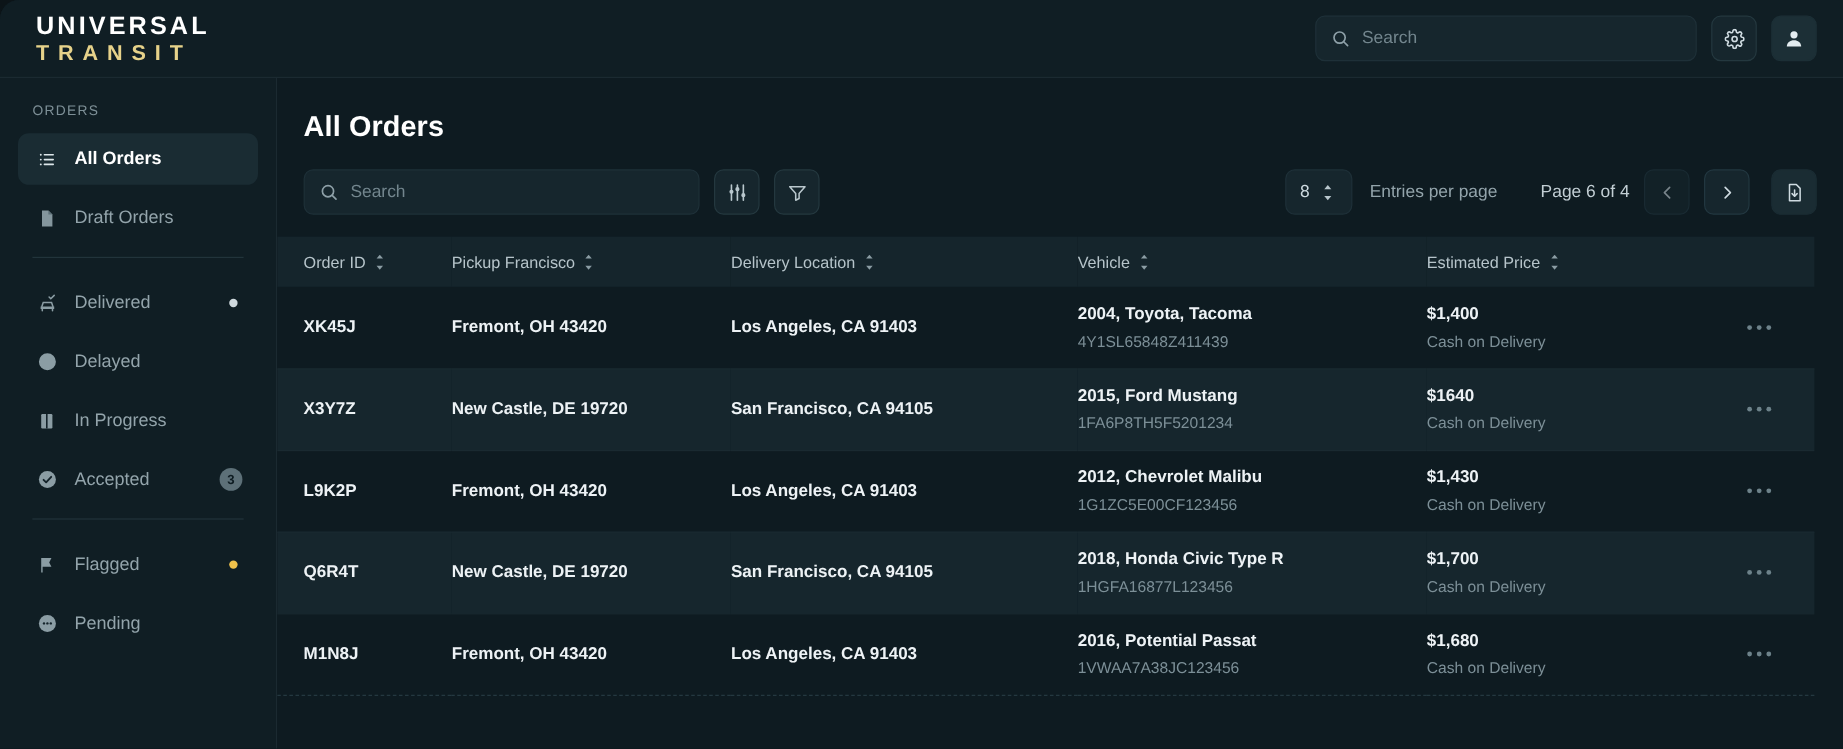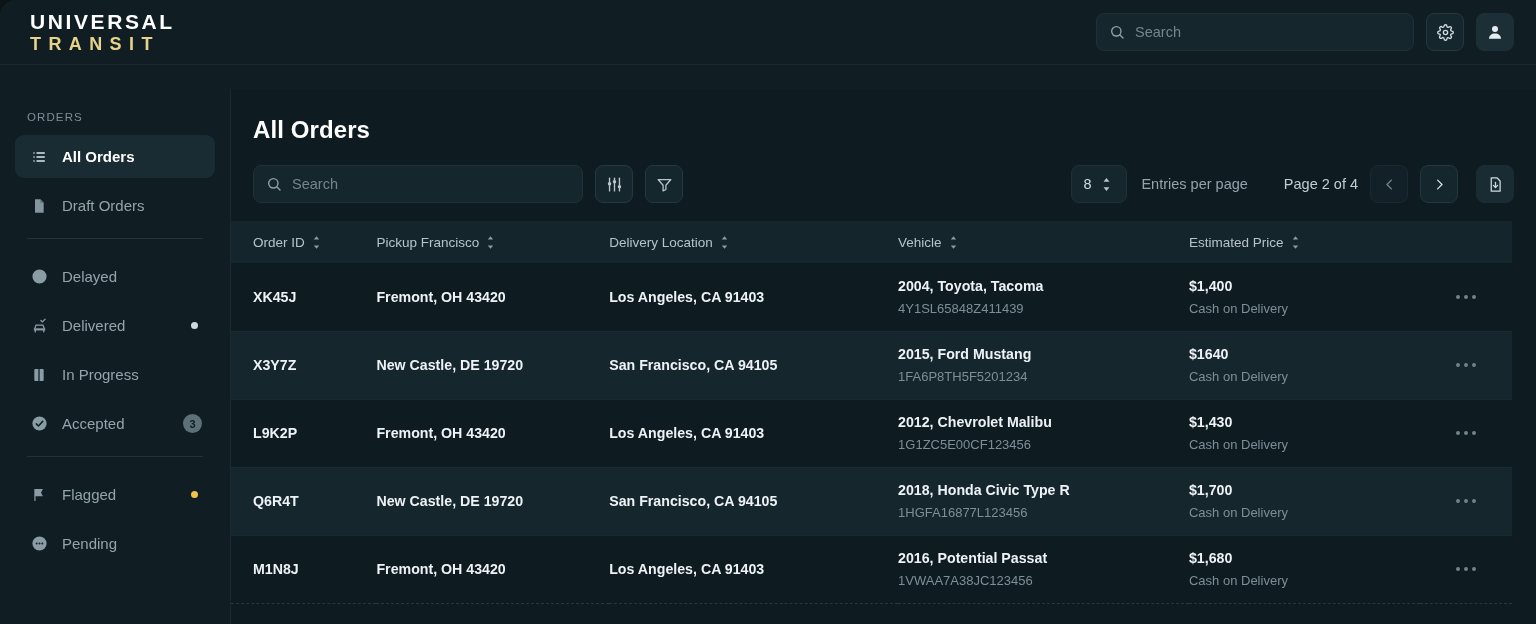--- a/index.html
+++ b/index.html
@@ -15,21 +15,20 @@
 
   .app {
     position: relative;
     width: 1536px;
     height: 624px;
     background: #101e24;
     border-top-left-radius: 16px;
     overflow: hidden;
     display: flex;
     flex-direction: column;
-    gap: 24px;
   }
 
   
   .topbar {
     height: 65px;
     flex: 0 0 65px;
     background: #101e24;
     border-bottom: 1px solid #1b2a31;
     display: flex;
     align-items: center;
@@ -414,39 +413,39 @@
             <path d="M14 2l5 5h-5z" fill="#5d7078"></path>
           </svg>
         </span>
         <span class="nav-label">Draft Orders</span>
       </div>
 
       <div class="nav-sep"></div>
 
       <div class="nav-item">
         <span class="nav-ico">
-          <svg width="17" height="17" viewBox="0 0 24 24" fill="#8b9da4">
-            <path d="M12 2a10 10 0 1 0 0 20 10 10 0 0 0 0-20zm1 10V6h-2v8h6v-2z" fill="#8b9da4"></path>
-          </svg>
-        </span>
-        <span class="nav-label">Delayed</span>
-      </div>
-
-      <div class="nav-item">
-        <span class="nav-ico">
           <svg width="17" height="17" viewBox="0 0 24 24" fill="none" stroke="#8b9da4" stroke-width="1.8" stroke-linecap="round">
             <path d="M4 16h16v3H4z" fill="#8b9da4" stroke="none"></path>
             <path d="M5.5 16l1.6-4.6h9.8L18.5 16"></path>
             <line x1="6" y1="19" x2="6" y2="21"></line>
               <line x1="18" y1="19" x2="18" y2="21"></line>
             <polyline points="14,5 16,7 20,3"></polyline>
           </svg>
         </span>
         <span class="nav-label">Delivered</span>
         <span class="dot" style="background:#cfd9dd"></span>
+      </div>
+
+      <div class="nav-item">
+        <span class="nav-ico">
+          <svg width="17" height="17" viewBox="0 0 24 24" fill="#8b9da4">
+            <path d="M12 2a10 10 0 1 0 0 20 10 10 0 0 0 0-20zm1 10V6h-2v8h6v-2z" fill="#8b9da4"></path>
+          </svg>
+        </span>
+        <span class="nav-label">Delayed</span>
       </div>
 
       <div class="nav-item">
         <span class="nav-ico">
           <svg width="16" height="16" viewBox="0 0 24 24" fill="none" stroke="#8b9da4" stroke-width="1.9">
             <rect x="5" y="3" width="14" height="18" rx="1.5" fill="#8b9da4" stroke="none"></rect>
             <line x1="12" y1="3" x2="12" y2="21" stroke="#14232a" stroke-width="2"></line>
           </svg>
         </span>
         <span class="nav-label">In Progress</span>
@@ -536,21 +535,21 @@
           <span class="entries-val">8</span>
           <span>
             <svg width="11" height="15" viewBox="0 0 12 16" fill="#b9c7cd">
               <path d="M6 1l3.2 4H2.8z"></path>
                 <path d="M6 15l-3.2-4h6.4z"></path>
             </svg>
           </span>
         </div>
 
         <span class="entries-label">Entries per page</span>
-        <span class="page-label">Page 2 of 4</span>
+        <span class="page-label">Page 6 of 4</span>
 
         <div class="pager-btn dim">
           <span>
             <svg width="15" height="15" viewBox="0 0 24 24" fill="none" stroke="#cfdbe1" stroke-width="2.2" stroke-linecap="round" stroke-linejoin="round">
               <polyline points="15,5 8,12 15,19"></polyline>
             </svg>
           </span>
         </div>
 
         <div class="pager-btn">

